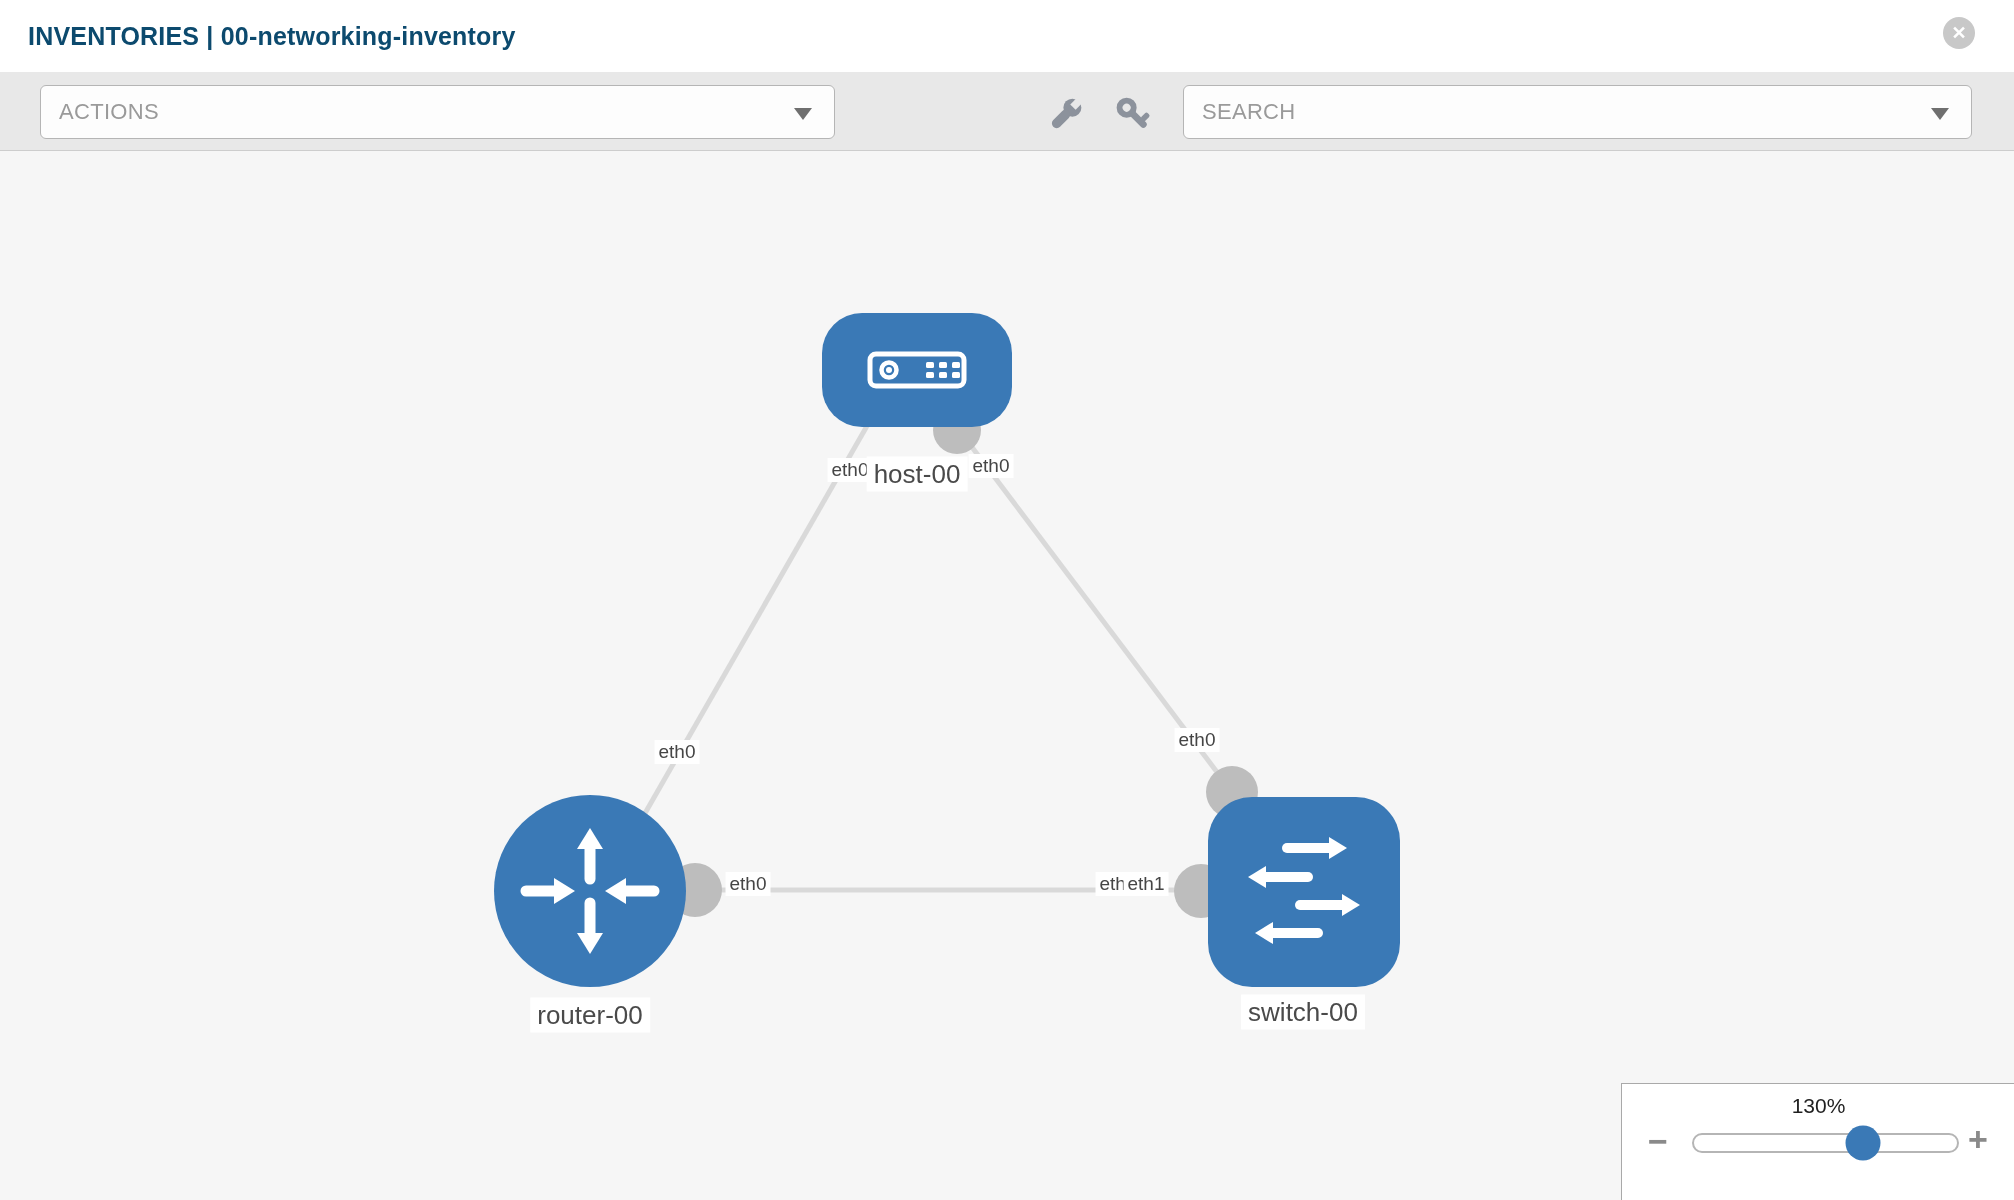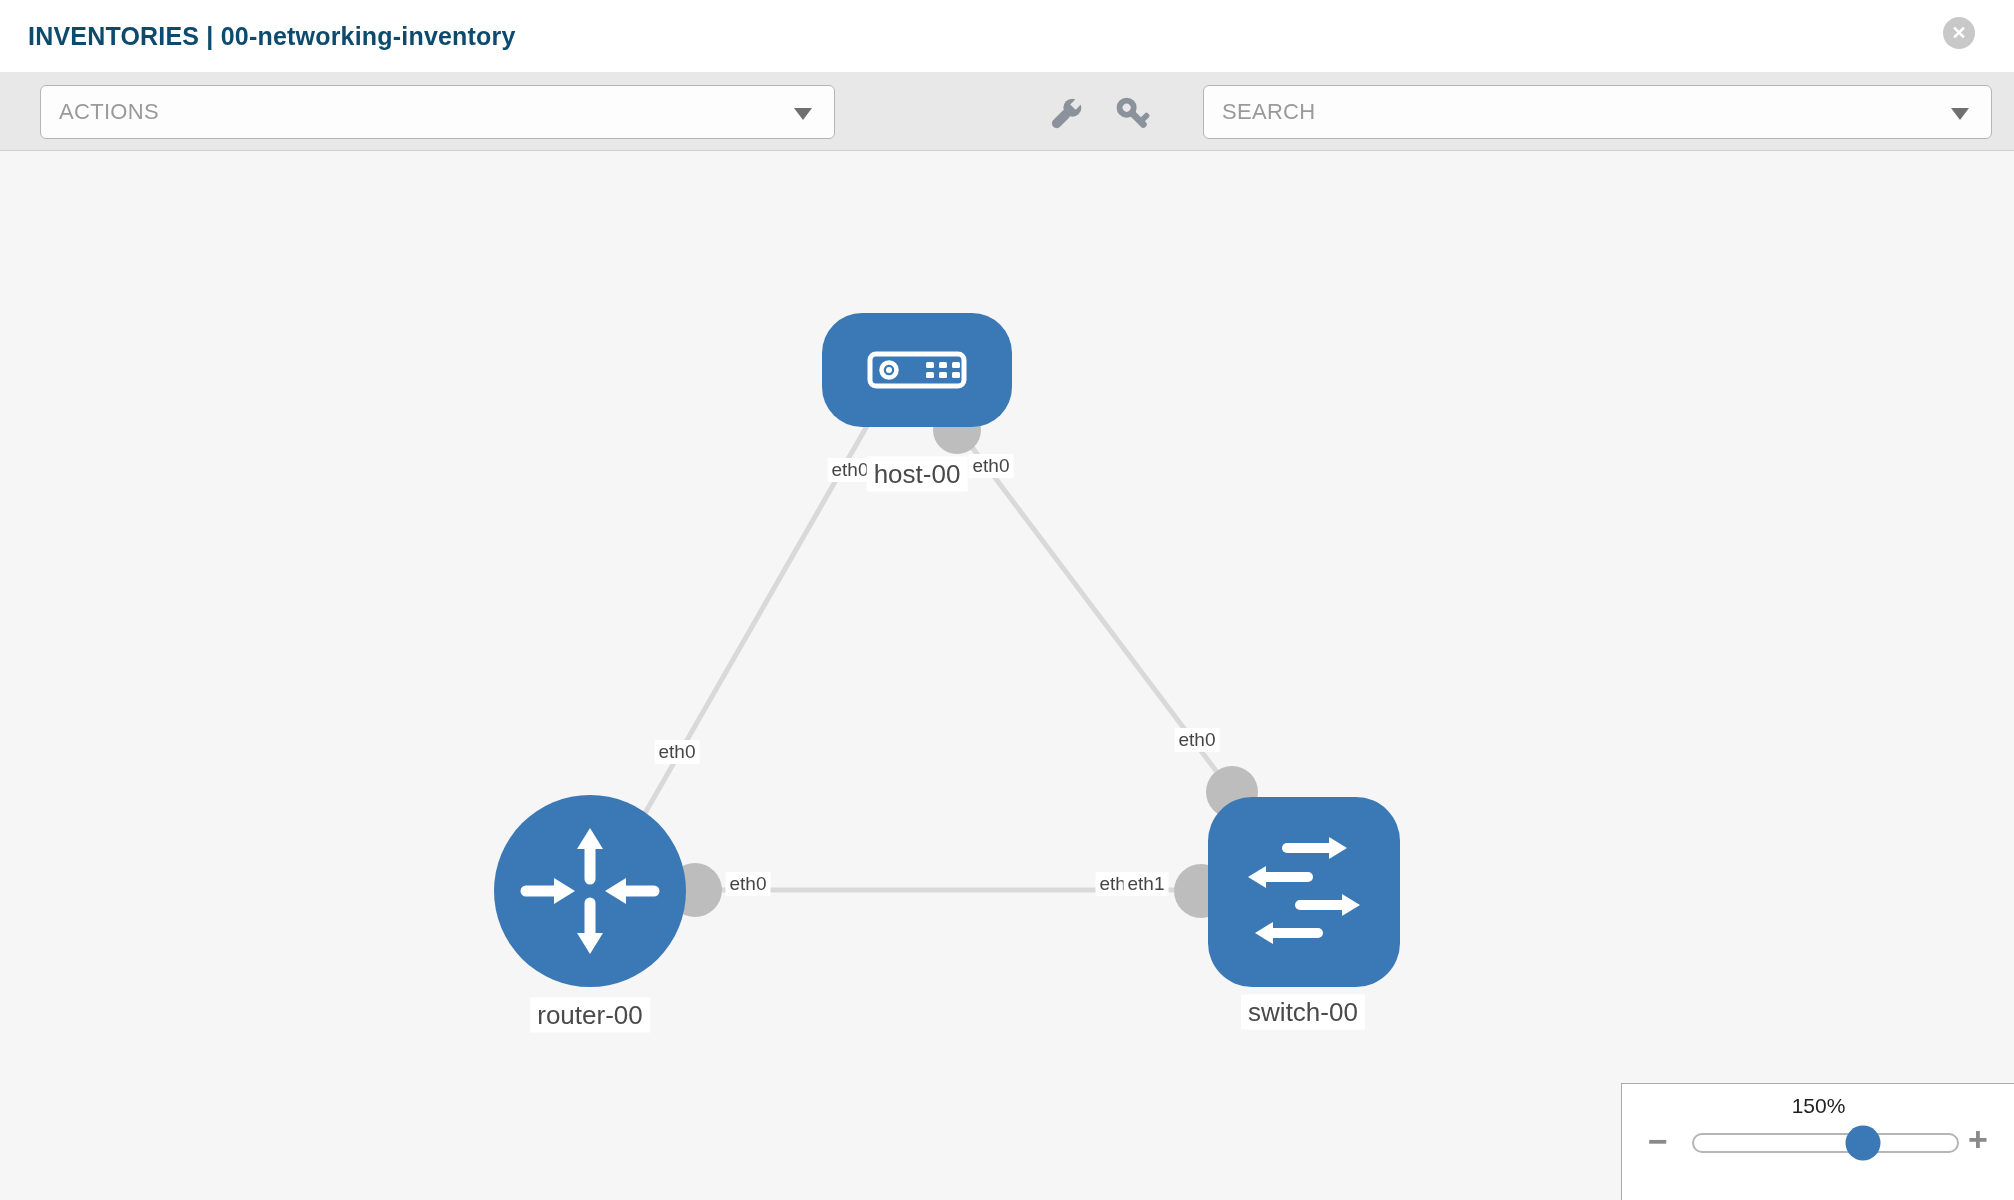--- a/index.html
+++ b/index.html
@@ -32,21 +32,21 @@
   .dropdown .dd-label{
     position:absolute;left:18px;top:0;height:52px;line-height:52px;
     font-size:22px;color:#9a9a9a;letter-spacing:.3px;text-align:center;
   }
   .caret{
     position:absolute;right:22px;top:22px;width:0;height:0;
     border-left:9px solid transparent;border-right:9px solid transparent;
     border-top:12px solid #6f6f6f;
   }
   .dd-actions{left:40px;width:795px;}
-  .dd-search{left:1183px;width:789px;margin-left:20px;}
+  .dd-search{left:1183px;width:789px;}
   .tool-icon{position:absolute;top:94px;width:40px;height:40px;cursor:pointer;z-index:6;}
   .tool-wrench{left:1046px;}
   .tool-key{left:1113px;}
   
   .canvas{position:absolute;left:0;top:150px;width:2014px;height:1050px;background:#f6f6f6;z-index:1;}
   #graph-svg{position:absolute;left:0;top:0;z-index:1;}
   #label-layer{position:absolute;left:0;top:0;width:1885px;height:1200px;z-index:2;pointer-events:none;}
   .graph-label{
     position:absolute;transform:translate(-50%,-50%);background:#ffffff;color:#4a4a4a;
     white-space:nowrap;pointer-events:none;
@@ -168,19 +168,19 @@
     <div class="graph-label link-label" style="left: 1197px; top: 740px;">eth0</div>
     <div class="graph-label link-label" style="left: 748px; top: 884px;">eth0</div>
     <div class="graph-label link-label" style="left: 1118px; top: 884px;">eth0</div>
     <div class="graph-label link-label" style="left: 1146px; top: 884px;">eth1</div>
     <div class="graph-label node-label" style="left: 917px; top: 459px; margin-top: 15px;">host-00</div>
     <div class="graph-label node-label" style="left: 590px; top: 1015px;">router-00</div>
     <div class="graph-label node-label" style="left: 1303px; top: 1012px;">switch-00</div>
   </div>
 
 <div class="zoom-panel">
-  <div class="zoom-value">150%</div>
+  <div class="zoom-value">130%</div>
   <div class="zoom-minus">−</div>
   <div class="zoom-track">
     <div class="zoom-handle" style="left: 64.4%;"></div>
   </div>
   <div class="zoom-plus">+</div>
 </div>
 
 </body></html>

